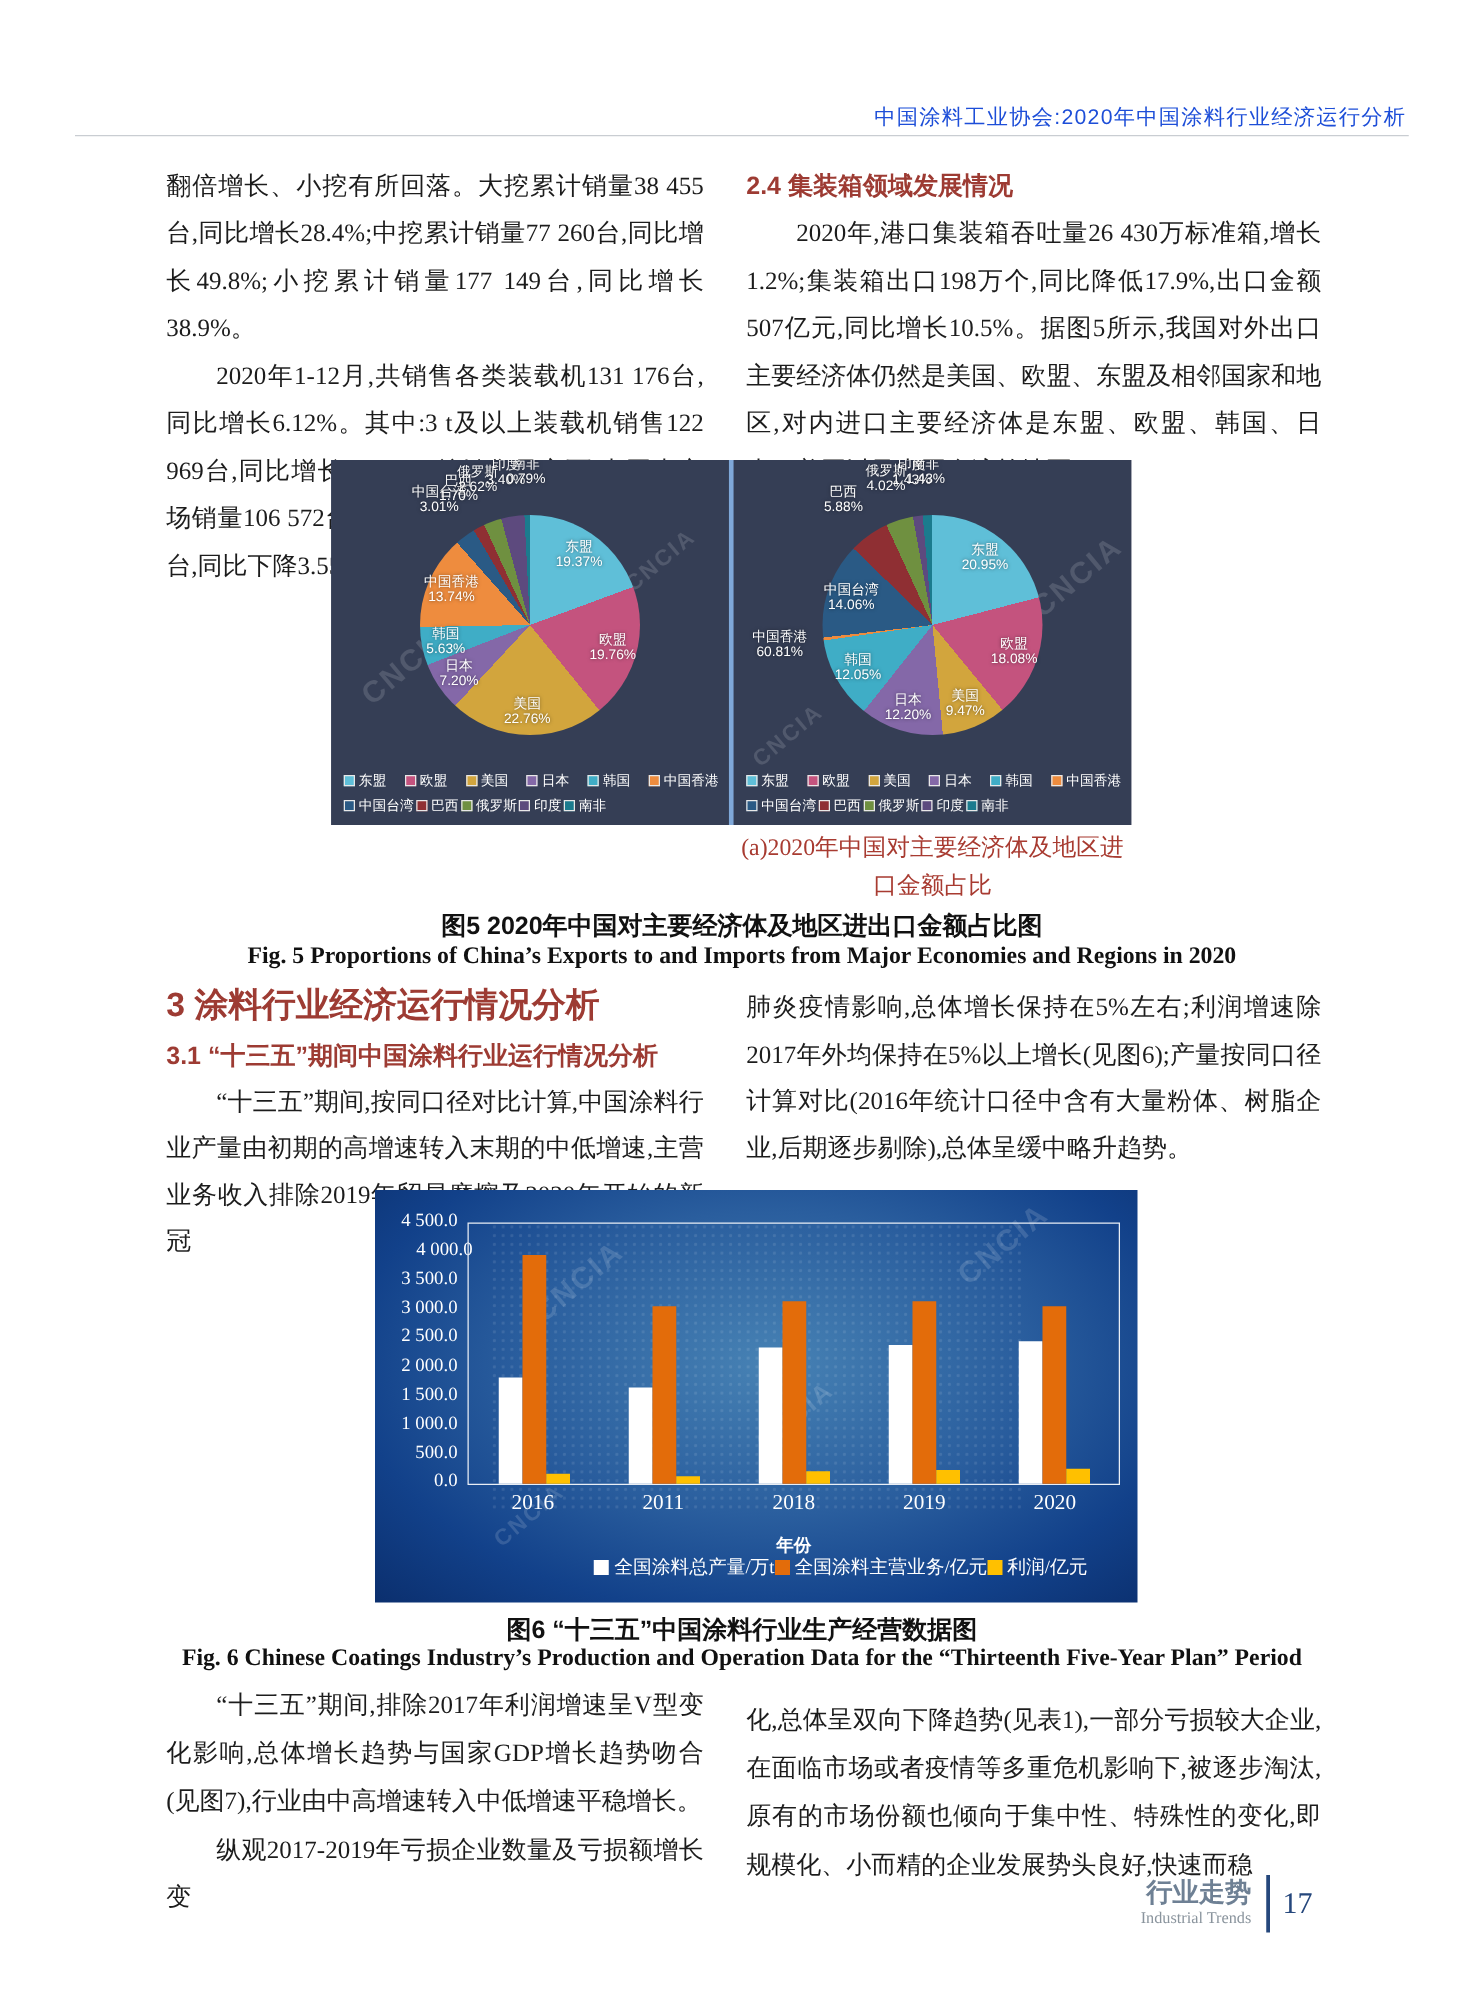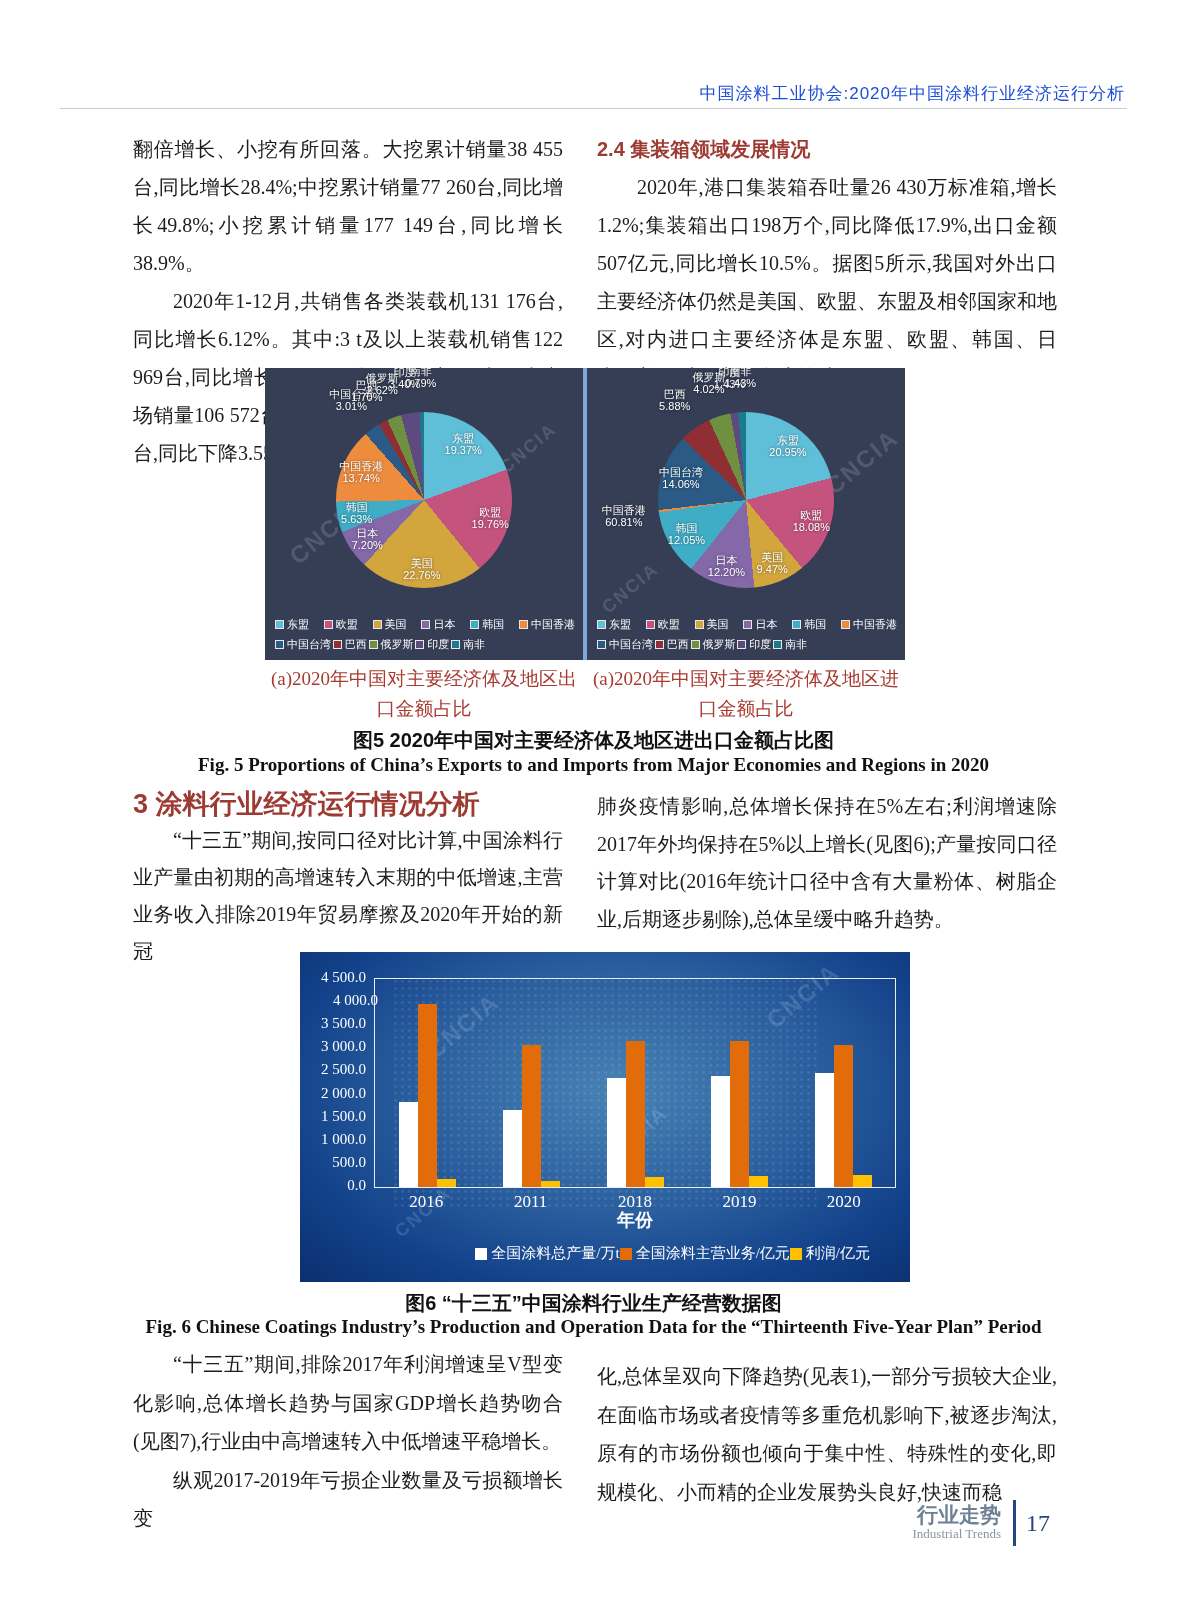--- a/index.html
+++ b/index.html
@@ -48,22 +48,22 @@
              background-image:radial-gradient(rgba(255,255,255,0.10) 1px, transparent 1.6px);
              background-size:7px 7px;pointer-events:none;}
   .bar-plot{position:absolute;left:74px;top:26px;width:520px;height:208px;
             border:1px solid #e9eef5;box-sizing:content-box;display:flex;}
   .bar-group{flex:1;display:flex;align-items:flex-end;justify-content:center;}
   .bar{width:19px;}
   .ytick{position:absolute;width:62px;text-align:right;color:#ffffff;font-size:15px;
          font-family:"Liberation Serif",serif;}
   .bar-xlabels{position:absolute;left:74px;top:240px;width:522px;display:flex;}
   .bar-xlabels div{flex:1;text-align:center;color:#ffffff;font-size:17px;}
-  .bar-xtitle{position:absolute;left:74px;top:256px;width:522px;text-align:center;color:#ffffff;
-              font-size:18px;font-weight:bold;}
+  .bar-xtitle{position:absolute;left:74px;top:276px;width:522px;text-align:center;color:#ffffff;
+              font-size:14px;font-weight:bold;}
   .bar-legend{position:absolute;left:40px;right:40px;top:292px;display:flex;justify-content:flex-end;}
   .bar-legend .lg-item{font-size:15px;font-family:"Liberation Serif",serif;}
   .bar-legend .lg-swatch{width:12px;height:12px;border:none;margin-right:4px;}
   
   .wm{position:absolute;color:rgba(255,255,255,0.14);font-family:"Liberation Sans",sans-serif;
       font-weight:bold;font-size:24px;letter-spacing:2px;transform:rotate(-40deg);pointer-events:none;}
   
   .footer{position:absolute;top:1500px;right:137px;display:flex;align-items:center;}
   .footer-cn{font-family:"Liberation Sans",sans-serif;font-weight:bold;font-size:21px;color:#6e8094;
              line-height:22px;text-align:right;}
@@ -283,27 +283,27 @@
             </span>
             <span class="lg-item">
               <span class="lg-swatch" style="background: rgb(27, 123, 142);"></span>
               <span>南非</span>
             </span>
           </div>
         </div>
       </div>
   </div>
 
-  <div class="fig5-cap-a" style="left:265px;">(a)2020年中国对主要经济体及地区出口金额占比</div>
   <div class="fig5-cap-a" style="left:587px;">(a)2020年中国对主要经济体及地区进口金额占比</div>
   <div class="fig-cap-cn" style="top:727px;">图5  2020年中国对主要经济体及地区进出口金额占比图</div>
   <div class="fig-cap-en" style="top:754px;">Fig. 5  Proportions of China’s Exports to and Imports from Major Economies and Regions in 2020</div>
 
   <div class="colL" style="top:786px;">
     <p class="sec-big">3  涂料行业经济运行情况分析</p>
+    <p class="sec-small" style="margin-top:4px;">3.1  “十三五”期间中国涂料行业运行情况分析</p>
     <p class="body-text indent" style="line-height:37px;">“十三五”期间,按同口径对比计算,中国涂料行业产量由初期的高增速转入末期的中低增速,主营业务收入排除2019年贸易摩擦及2020年开始的新冠</p>
   </div>
   <div class="colR" style="top:788px;">
     <p class="body-text" style="line-height:37.5px;">肺炎疫情影响,总体增长保持在5%左右;利润增速除2017年外均保持在5%以上增长(见图6);产量按同口径计算对比(2016年统计口径中含有大量粉体、树脂企业,后期逐步剔除),总体呈缓中略升趋势。</p>
   </div>
 
   <div class="bar-panel">
     <div class="wm" style="left:120px;top:60px;">CNCIA</div>
     <div class="wm" style="left:460px;top:30px;">CNCIA</div>
     <div class="wm" style="left:300px;top:170px;font-size:20px;">CNCIA</div>

